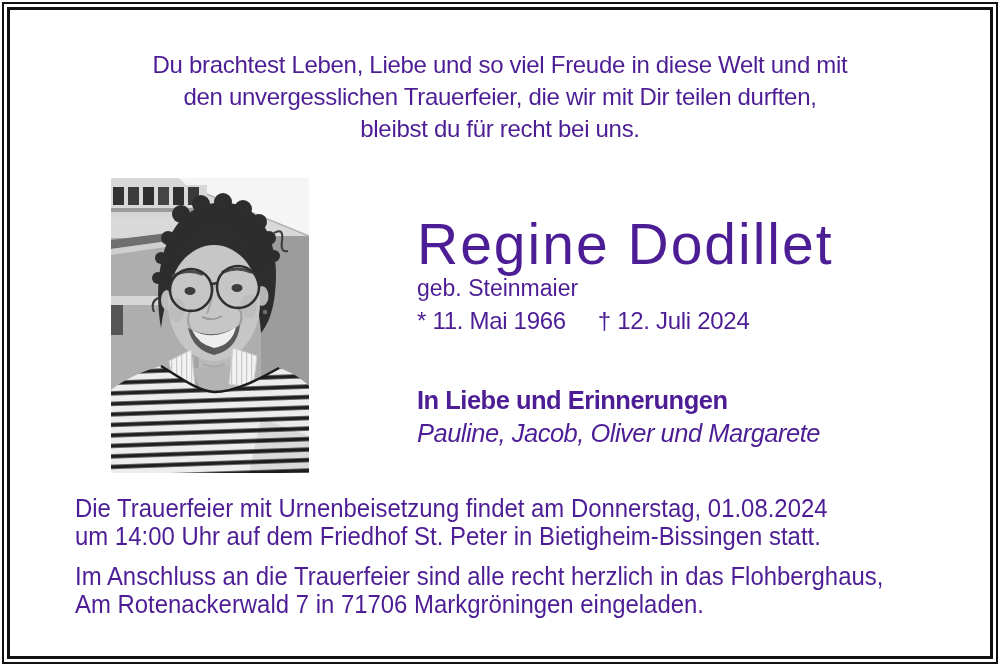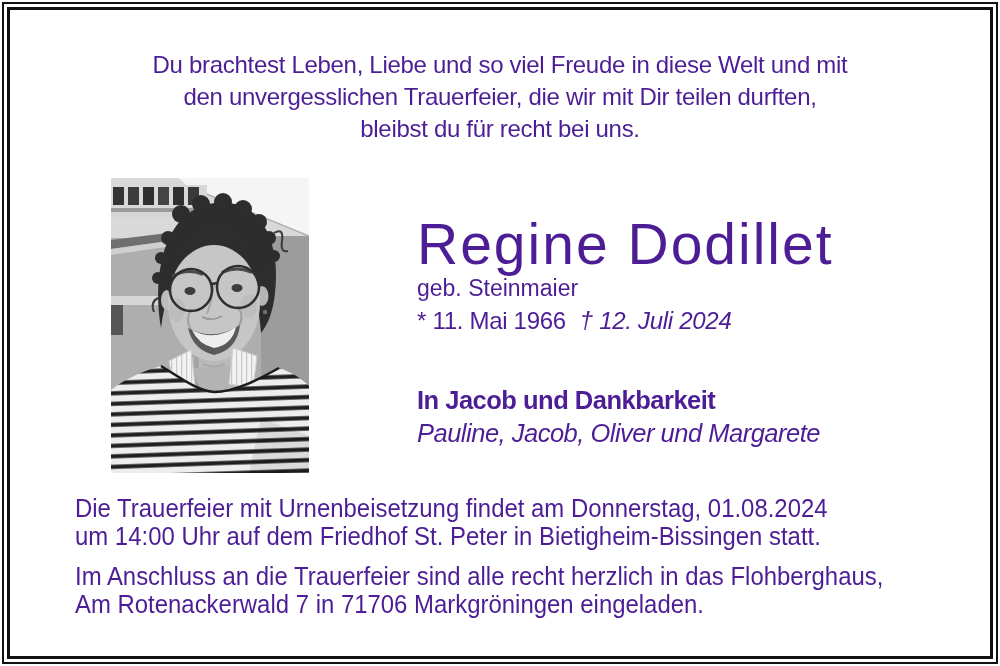--- a/index.html
+++ b/index.html
@@ -23,21 +23,21 @@
 
   .photo {
     position: absolute; left: 111px; top: 178px;
     width: 198px; height: 295px; display: block;
   }
 
   .id-block { position: absolute; left: 417px; top: 212px; }
   .name { font-size: 57px; line-height: 64px; letter-spacing: 2px; white-space: nowrap; }
   .birthname { font-size: 23px; line-height: 24px; }
   .dates { font-size: 24px; line-height: 25px; margin-top: 8px; letter-spacing: -0.3px; white-space: nowrap; }
-  .dates .death { margin-left: 14px; font-style: italic; }
+  .dates .death { margin-left: 32px; }
 
   .family { position: absolute; left: 417px; top: 385px; letter-spacing: -0.5px; }
   .family-heading { font-size: 25.5px; line-height: 30px; font-weight: bold; }
   .family-names { font-size: 25.5px; line-height: 30px; margin-top: 3px; font-style: italic; }
 
   .para {
     position: absolute; left: 75px;
     font-size: 26px; line-height: 28px;
     transform: scaleX(0.92); transform-origin: 0 0;
     white-space: nowrap;
@@ -155,21 +155,21 @@
 
   <div class="id-block">
     <div class="name">Regine Dodillet</div>
     <div class="birthname">geb. Steinmaier</div>
     <div class="dates">
       <span class="birth"><span>*</span> <span>11. Mai 1966</span></span><span class="death"><span>†</span> <span>12. Juli 2024</span></span>
     </div>
   </div>
 
   <div class="family">
-    <div class="family-heading">In Jacob und Dankbarkeit</div>
+    <div class="family-heading">In Liebe und Erinnerungen</div>
     <div class="family-names">Pauline, Jacob, Oliver und Margarete</div>
   </div>
 
   <div class="para para1">
     <div>Die Trauerfeier mit Urnenbeisetzung findet am Donnerstag, 01.08.2024</div>
     <div>um 14:00 Uhr auf dem Friedhof St. Peter in Bietigheim-Bissingen statt.</div>
   </div>
 
   <div class="para para2">
     <div>Im Anschluss an die Trauerfeier sind alle recht herzlich in das Flohberghaus,</div>

